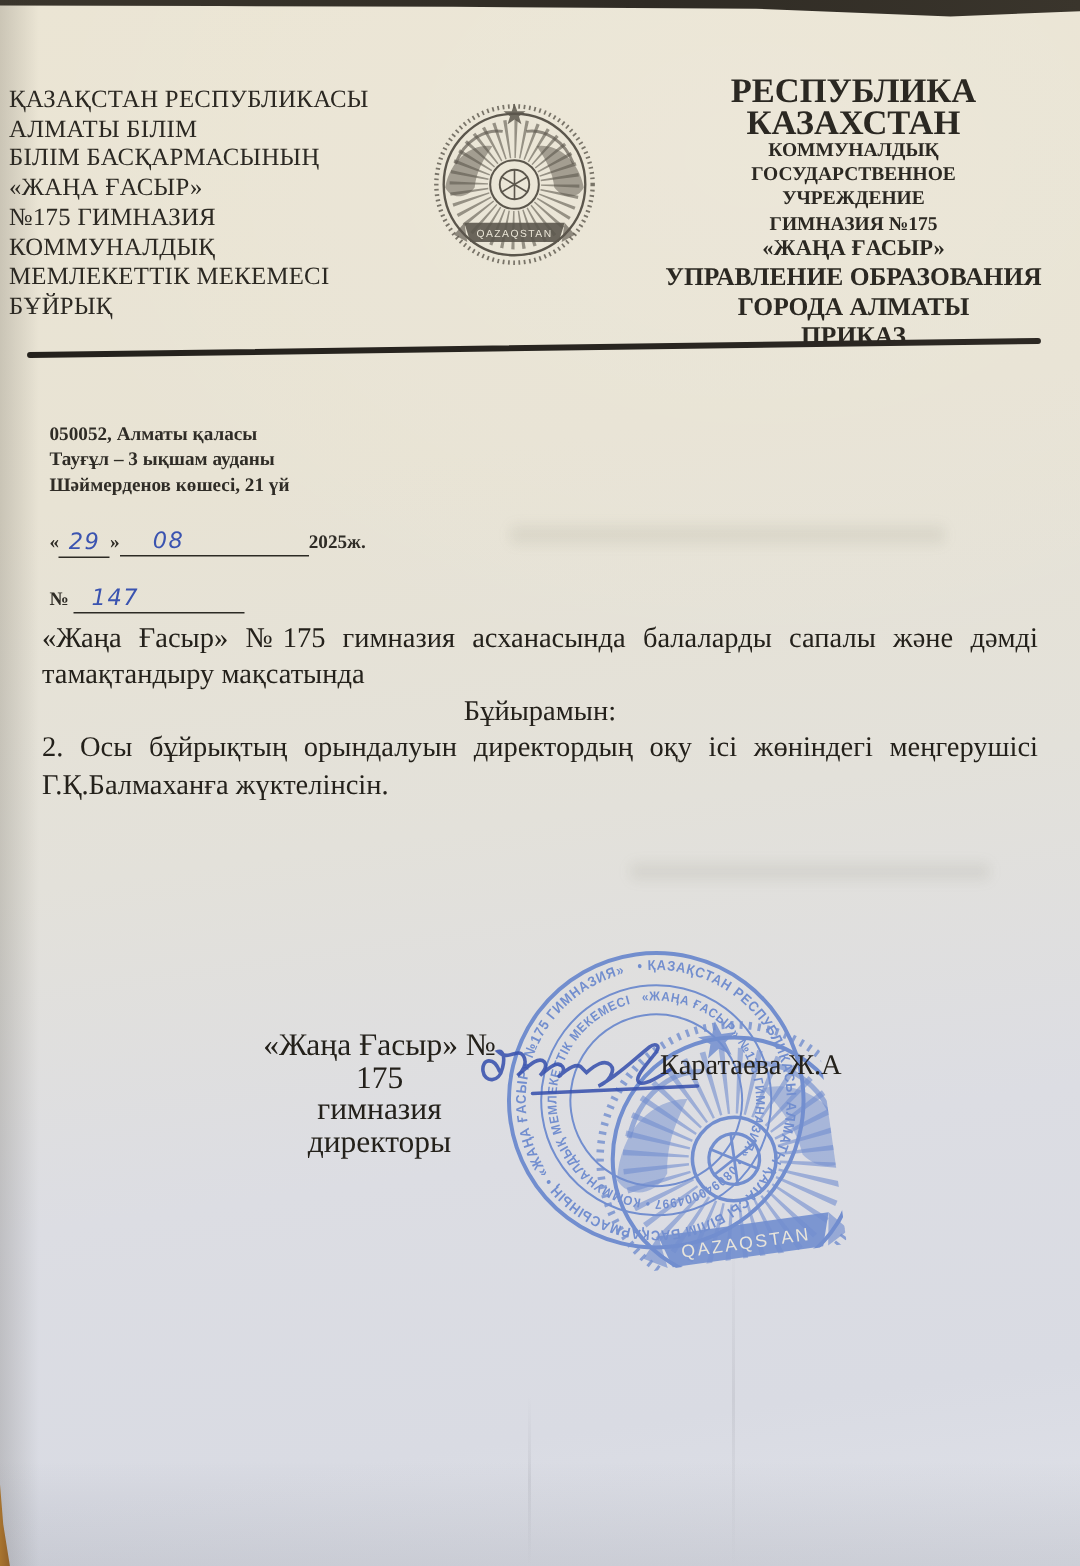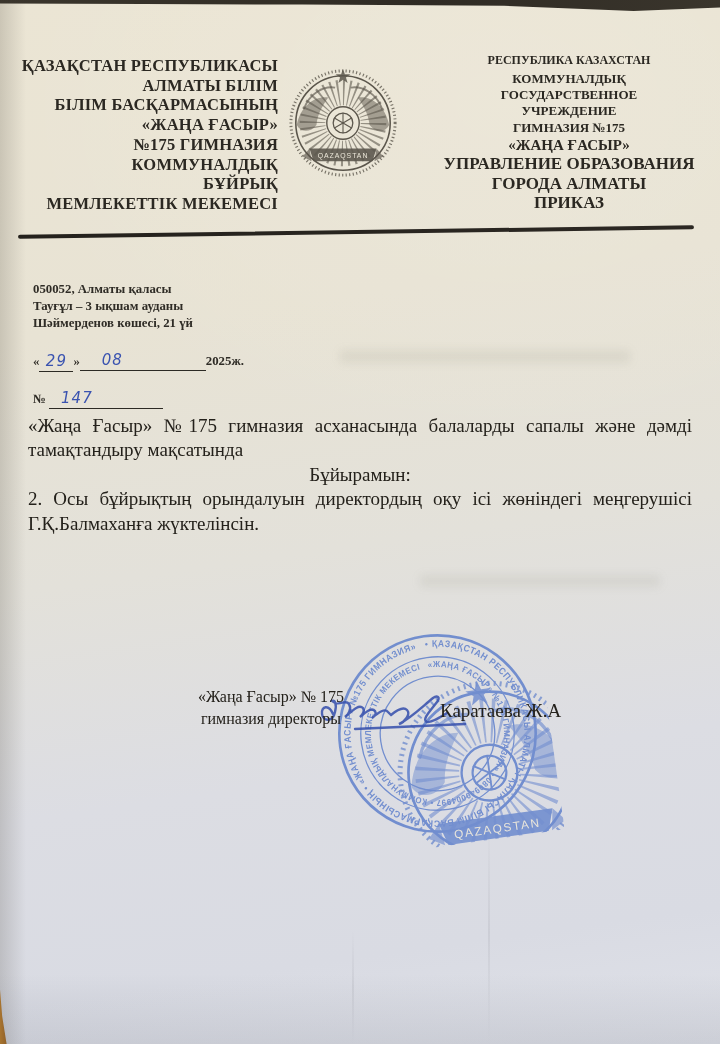--- a/index.html
+++ b/index.html
@@ -19,25 +19,25 @@
     background:linear-gradient(90deg,rgba(60,55,45,.18),rgba(0,0,0,0));}
   .bottom-shade{position:absolute;left:0;bottom:0;width:720px;height:70px;
     background:linear-gradient(0deg,rgba(90,95,110,.14),rgba(0,0,0,0));}
   .wood-sliver{position:absolute;left:0;top:982px;width:12px;height:62px;
     background:linear-gradient(90deg,#a8742f,#8a5c28 70%,#5a4426);
     clip-path:polygon(0 12%,18% 55%,55% 100%,0 100%);}
   .crease{position:absolute;width:2px;background:linear-gradient(180deg,rgba(0,0,0,0),rgba(90,90,100,.10),rgba(0,0,0,0));}
   .ghost{position:absolute;background:rgba(120,115,100,.10);filter:blur(4px);border-radius:4px;}
 
   
-  .hdr-left{position:absolute;left:6px;top:56px;width:272px;text-align:right;
-    font-weight:bold;color:#2b2822;font-size:16.5px;line-height:19.7px;letter-spacing:.2px;}
+  .hdr-left{position:absolute;left:6px;top:56px;width:272px;text-align:left;
+    font-weight:normal;color:#2b2822;font-size:16.5px;line-height:19.7px;letter-spacing:.2px;}
   .hdr-right{position:absolute;left:426px;top:50px;width:286px;text-align:center;
     font-weight:bold;color:#2b2822;}
-  .hdr-right .l1{font-size:12px;line-height:21px;text-align:center;}
+  .hdr-right .l1{font-size:23px;line-height:21px;text-align:center;}
   .hdr-right .sm{font-size:13px;line-height:16.2px;}
   .hdr-right .md{font-size:15px;line-height:18.5px;}
   .hdr-right .lg{font-size:17px;line-height:19.5px;}
 
   .emblem-wrap{position:absolute;left:284px;top:64px;width:118px;height:118px;color:#514c42;opacity:.93;}
 
   .divider{position:absolute;left:18px;top:230px;width:676px;height:3.6px;
     background:linear-gradient(90deg,#24211c,#2c2823);transform:rotate(-.8deg);border-radius:2px;}
 
   
@@ -51,22 +51,22 @@
   .month-box{width:104px;padding-left:22px;}
   .num-box{width:102px;padding-left:12px;}
 
   
   .bodytext{position:absolute;left:28px;top:414px;width:664px;color:#24211b;
     font-size:19px;line-height:24.4px;}
   .bodytext p{margin:0;text-align:justify;}
   .bodytext .order-word{text-align:center;}
 
   
-  .sig-org{position:absolute;left:182px;top:686px;width:178px;text-align:center;
-    color:#24211b;font-size:16px;line-height:21.5px;}
+  .sig-org{position:absolute;left:164px;top:686px;width:178px;text-align:center;
+    color:#24211b;font-size:21px;line-height:21.5px;}
   .sig-name{position:absolute;left:440px;top:700px;color:#24211b;font-size:19px;text-align:center;}
   .stamp-wrap{position:absolute;left:325px;top:621px;width:225px;height:225px;
     color:#5b7dcb;opacity:.82;transform:rotate(-8deg);}
   .sign-wrap{position:absolute;left:315px;top:684px;width:170px;height:55px;}
 </style>
 </head>
 <body>
 
 <svg width="0" height="0" style="position:absolute" aria-hidden="true">
   <defs>
@@ -106,22 +106,22 @@
   <div class="ghost" style="left:340px;top:350px;width:290px;height:13px;"></div>
   <div class="ghost" style="left:420px;top:575px;width:240px;height:12px;"></div>
 
   <div class="hdr-left">
     <div>ҚАЗАҚСТАН РЕСПУБЛИКАСЫ</div>
     <div>АЛМАТЫ БІЛІМ</div>
     <div>БІЛІМ БАСҚАРМАСЫНЫҢ</div>
     <div>«ЖАҢА ҒАСЫР»</div>
     <div>№175 ГИМНАЗИЯ</div>
     <div>КОММУНАЛДЫҚ</div>
+    <div>МЕМЛЕКЕТТІК МЕКЕМЕСІ</div>
     <div>БҰЙРЫҚ</div>
-    <div>МЕМЛЕКЕТТІК МЕКЕМЕСІ</div>
   </div>
 
   <div class="emblem-wrap">
     <svg width="118" height="118" viewBox="0 0 120 120">
         <use href="#emb"></use>
       </svg>
   </div>
 
   <div class="hdr-right">
     <div class="l1">РЕСПУБЛИКА КАЗАХСТАН</div>

